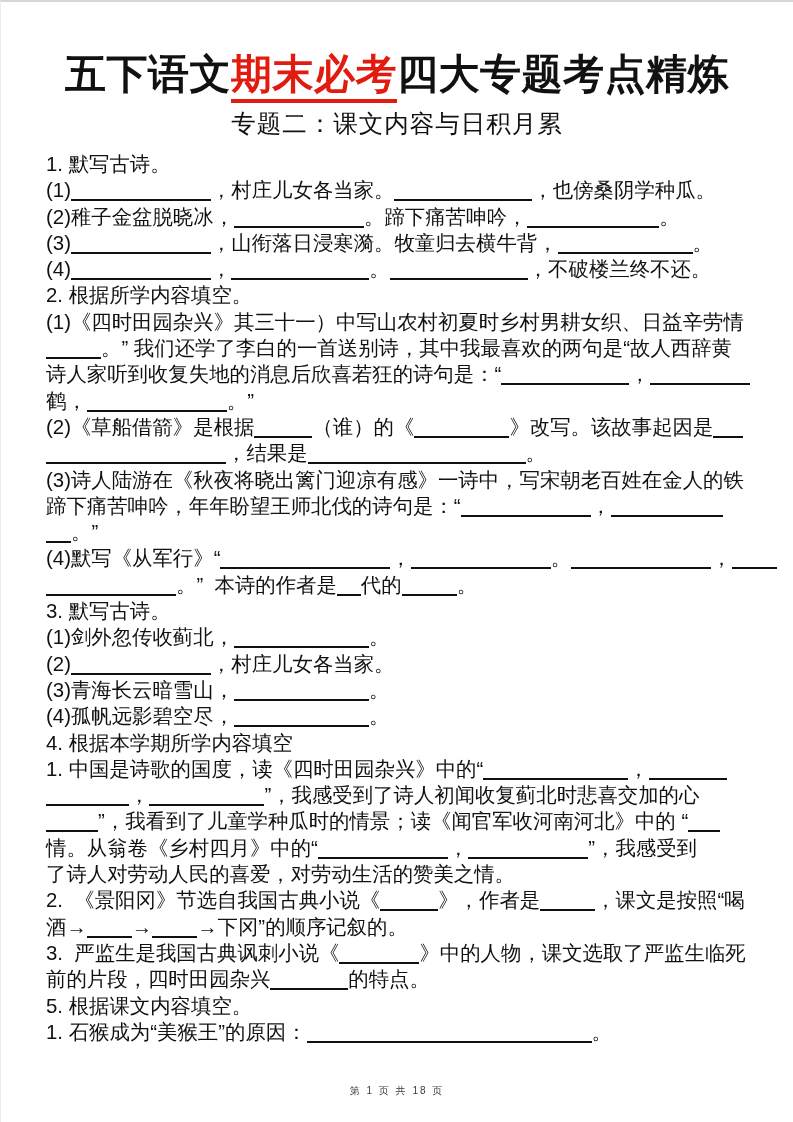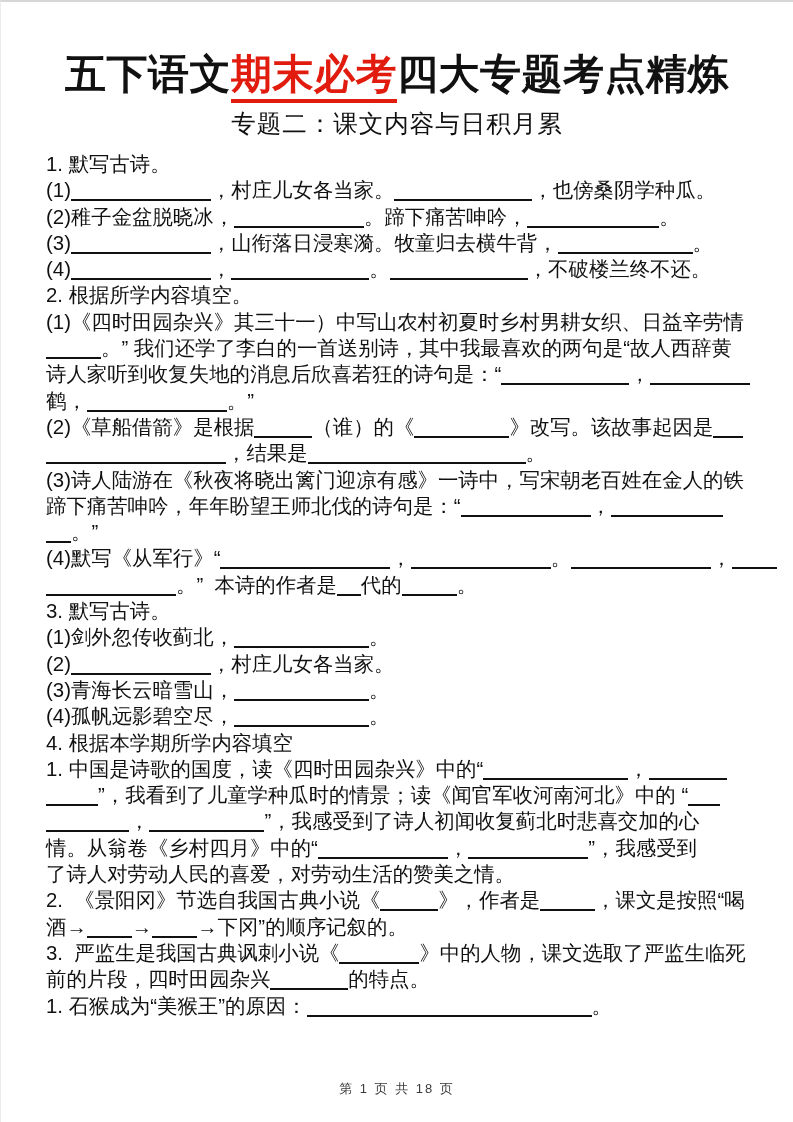--- a/index.html
+++ b/index.html
@@ -46,21 +46,21 @@
   .blank{
     display:inline-block;
     height:14px;
     border-bottom:2px solid #111111;
     vertical-align:-4px;
   }
   .doc-footer{
     position:absolute;
     left:0;right:0;bottom:24px;
     text-align:center;
-    font-size:13px;
+    font-size:10px;
     color:#3d3d3d;
     letter-spacing:2px;
   }
 </style>
 </head>
 <body>
 
 <div class="page">
   <header class="doc-header">
     <h1 class="doc-title"><span>五下语文</span><span class="hl" style="color: rgb(225, 27, 14); border-bottom-color: rgb(225, 27, 14);">期末必考</span><span>四大专题考点精炼</span></h1>
@@ -85,25 +85,26 @@
       <div class="line"><span class="blank" style="width: 25px;"></span><span class="run">。”</span></div>
       <div class="line"><span class="run">(4)默写《从军行》“</span><span class="blank" style="width: 170px;"></span><span class="run">，</span><span class="blank" style="width: 140px;"></span><span class="run">。</span><span class="blank" style="width: 140px;"></span><span class="run">，</span><span class="blank" style="width: 45px;"></span></div>
       <div class="line"><span class="blank" style="width: 130px;"></span><span class="run">。”  本诗的作者是</span><span class="blank" style="width: 24px;"></span><span class="run">代的</span><span class="blank" style="width: 55px;"></span><span class="run">。</span></div>
       <div class="line"><span class="run">3. 默写古诗。</span></div>
       <div class="line"><span class="run">(1)剑外忽传收蓟北，</span><span class="blank" style="width: 135px;"></span><span class="run">。</span></div>
       <div class="line"><span class="run">(2)</span><span class="blank" style="width: 140px;"></span><span class="run">，村庄儿女各当家。</span></div>
       <div class="line"><span class="run">(3)青海长云暗雪山，</span><span class="blank" style="width: 135px;"></span><span class="run">。</span></div>
       <div class="line"><span class="run">(4)孤帆远影碧空尽，</span><span class="blank" style="width: 135px;"></span><span class="run">。</span></div>
       <div class="line"><span class="run">4. 根据本学期所学内容填空</span></div>
       <div class="line"><span class="run">1. 中国是诗歌的国度，读《四时田园杂兴》中的“</span><span class="blank" style="width: 145px;"></span><span class="run">，</span><span class="blank" style="width: 78px;"></span></div>
+      <div class="line"><span class="blank" style="width: 83px;"></span><span class="run">，</span><span class="blank" style="width: 115px;"></span><span class="run">”，我感受到了诗人初闻收复蓟北时悲喜交加的心</span></div>
       <div class="line"><span class="blank" style="width: 52px;"></span><span class="run">”，我看到了儿童学种瓜时的情景；读《闻官军收河南河北》中的 “</span><span class="blank" style="width: 32px;"></span></div>
-      <div class="line"><span class="blank" style="width: 83px;"></span><span class="run">，</span><span class="blank" style="width: 115px;"></span><span class="run">”，我感受到了诗人初闻收复蓟北时悲喜交加的心</span></div>
       <div class="line"><span class="run">情。从翁卷《乡村四月》中的“</span><span class="blank" style="width: 130px;"></span><span class="run">，</span><span class="blank" style="width: 120px;"></span><span class="run">”，我感受到</span></div>
       <div class="line"><span class="run">了诗人对劳动人民的喜爱，对劳动生活的赞美之情。</span></div>
       <div class="line"><span class="run">2.  《景阳冈》节选自我国古典小说《</span><span class="blank" style="width: 58px;"></span><span class="run">》，作者是</span><span class="blank" style="width: 55px;"></span><span class="run">，课文是按照“喝</span></div>
       <div class="line"><span class="run">酒→</span><span class="blank" style="width: 45px;"></span><span class="run">→</span><span class="blank" style="width: 45px;"></span><span class="run">→下冈”的顺序记叙的。</span></div>
       <div class="line"><span class="run">3.  严监生是我国古典讽刺小说《</span><span class="blank" style="width: 80px;"></span><span class="run">》中的人物，课文选取了严监生临死</span></div>
       <div class="line"><span class="run">前的片段，四时田园杂兴</span><span class="blank" style="width: 78px;"></span><span class="run">的特点。</span></div>
+      <div class="line"><span class="run">5. 根据课文内容填空。</span></div>
       <div class="line"><span class="run">1. 石猴成为“美猴王”的原因：</span><span class="blank" style="width: 285px;"></span><span class="run">。</span></div>
     </main>
 
   <footer class="doc-footer">第 1 页 共 18 页</footer>
 </div>
 
 </body></html>

